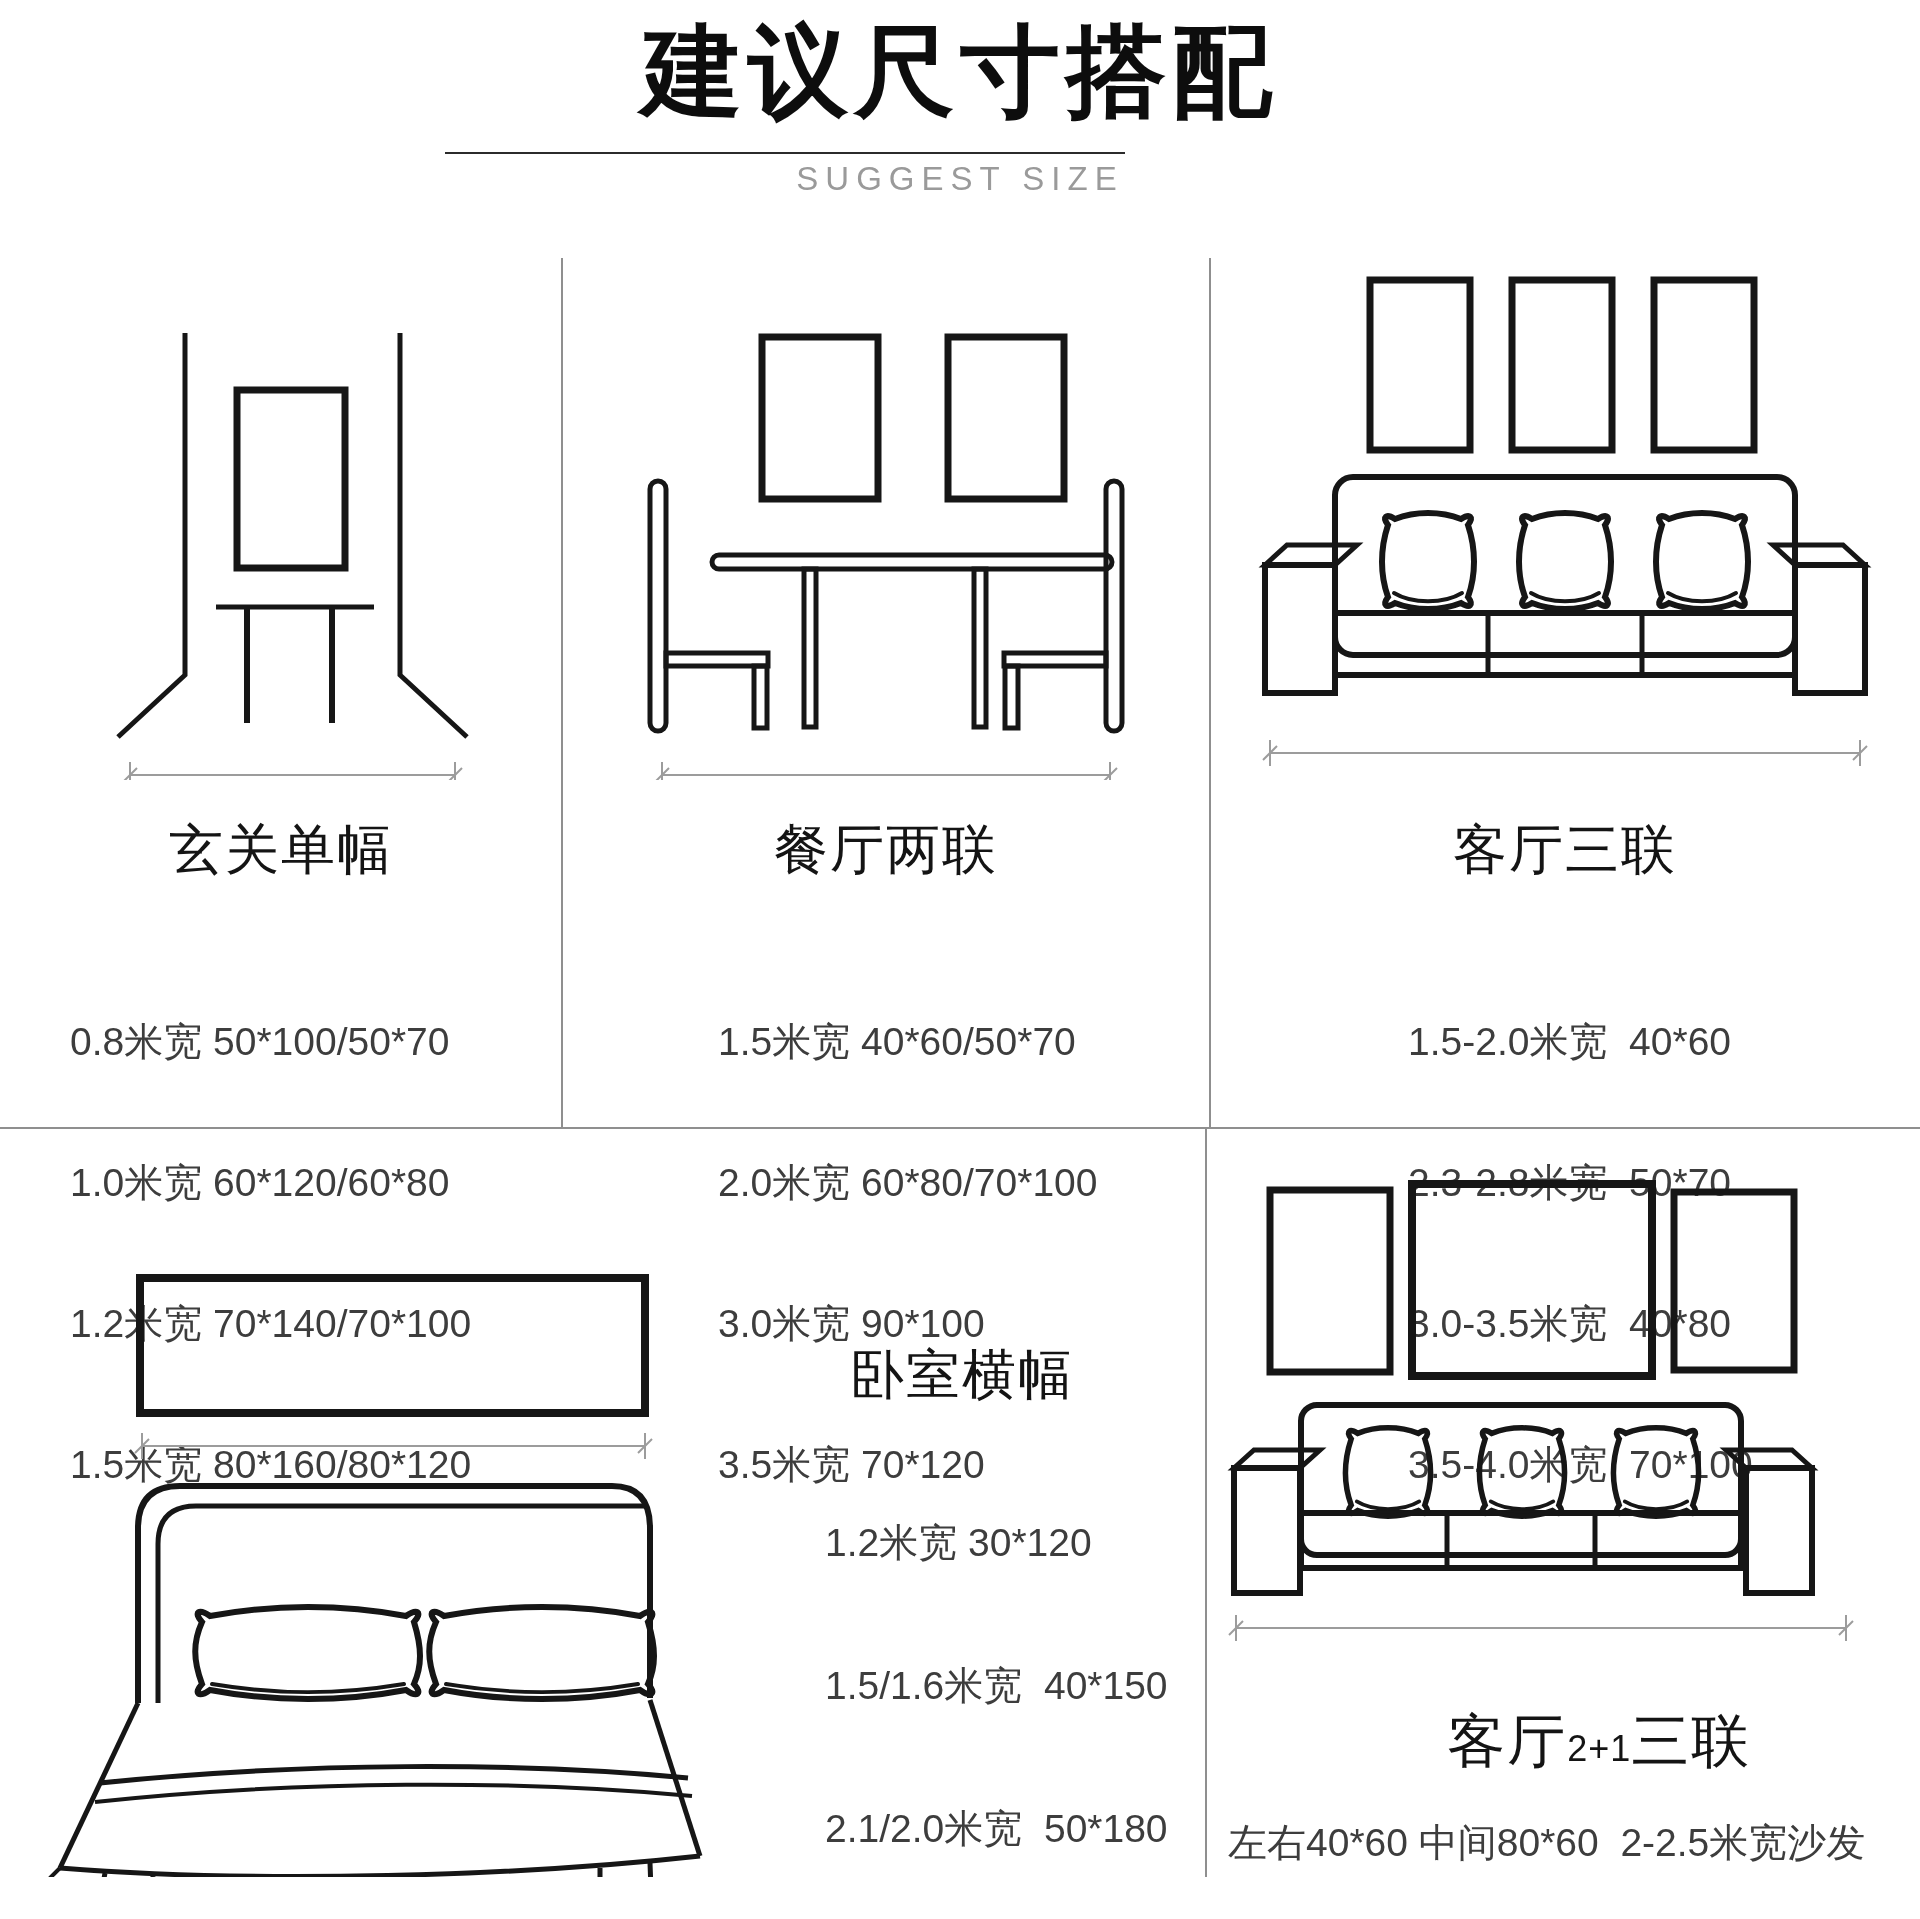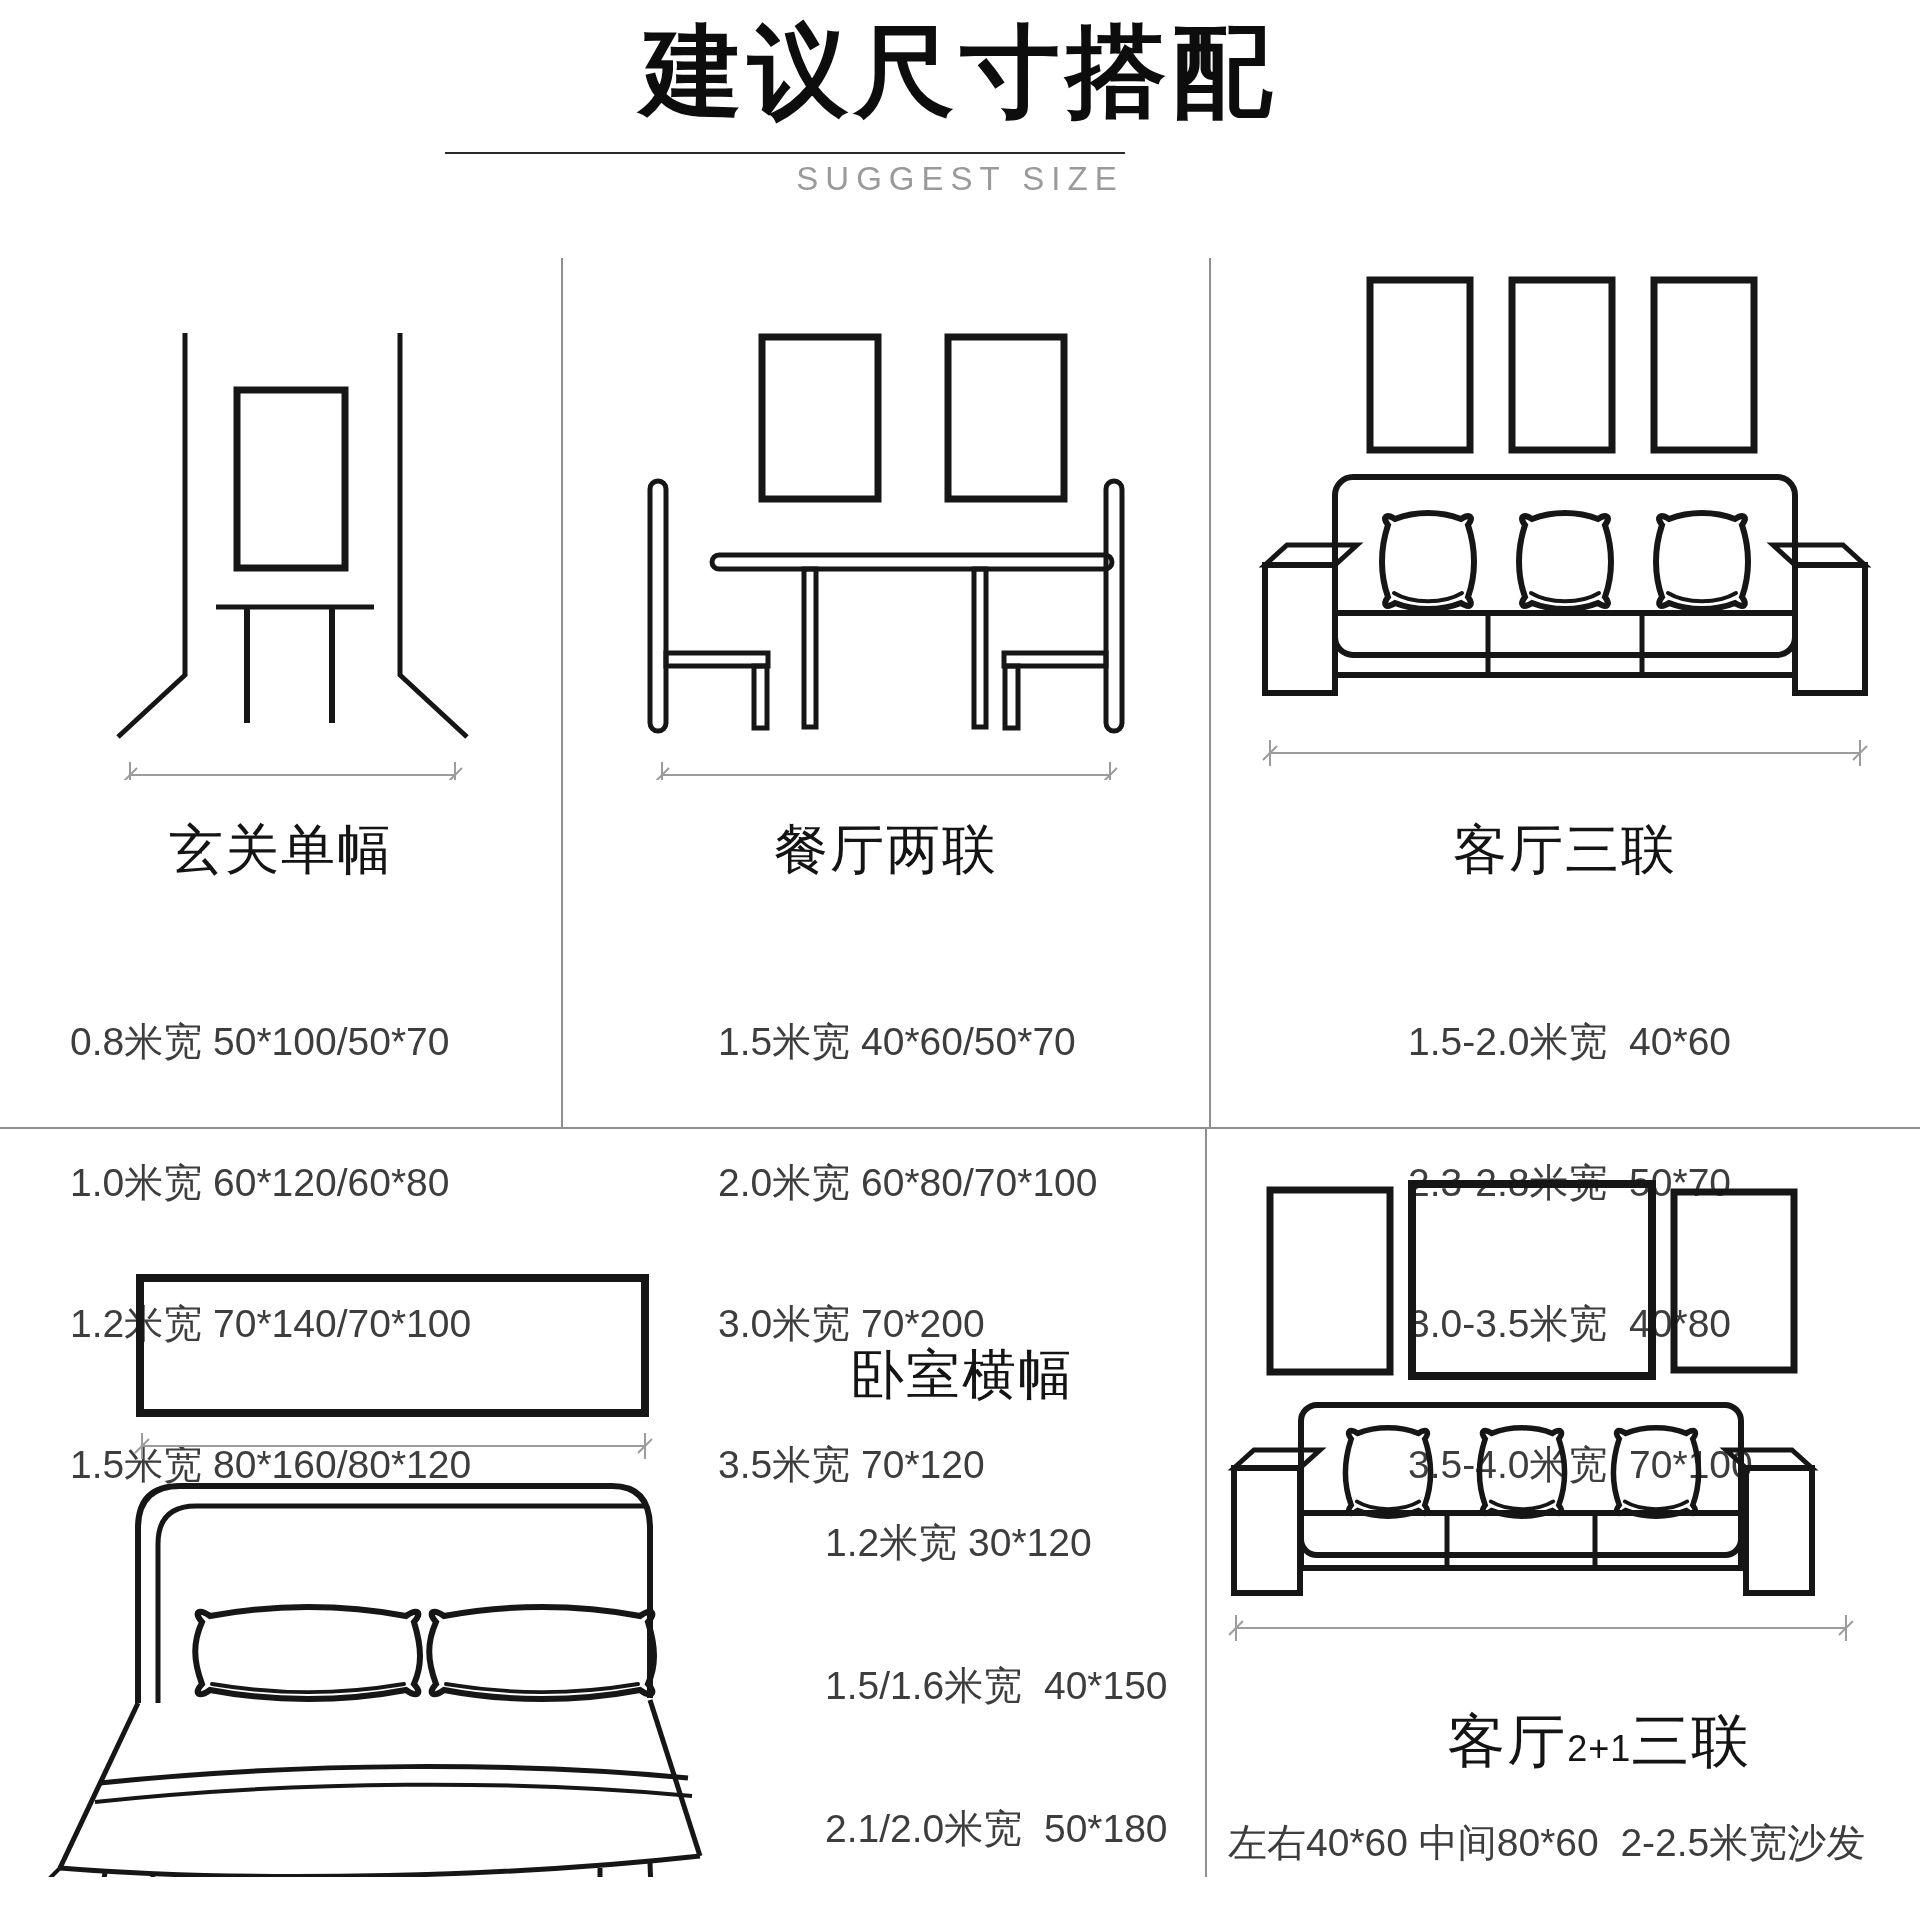--- a/index.html
+++ b/index.html
@@ -105,21 +105,21 @@
     <g stroke="#9c9c9c" stroke-width="2">
       <line x1="100" y1="520" x2="548" y2="520"></line>
       <use href="#dim-tick" x="100" y="520"></use>
       <use href="#dim-tick" x="548" y="520"></use>
     </g>
   </svg>
   <div class="abs sec-label" style="left:562px;top:818px;width:648px;">餐厅两联</div>
   <div class="abs sizes" style="left:718px;top:924px;">
     <div>1.5米宽 40*60/50*70</div>
     <div>2.0米宽 60*80/70*100</div>
-    <div>3.0米宽 70*200</div>
+    <div>3.0米宽 90*100</div>
     <div>3.5米宽 70*120</div>
   </div>
 
   <svg class="abs" style="left:1210px;top:255px;" width="710" height="525" viewBox="0 0 710 525">
     <g fill="none" stroke="#161616">
       <rect x="160" y="25" width="100" height="170" stroke-width="7"></rect>
       <rect x="302" y="25" width="100" height="170" stroke-width="7"></rect>
       <rect x="444" y="25" width="100" height="170" stroke-width="7"></rect>
 
       <rect x="125" y="222" width="460" height="178" rx="18" stroke-width="6"></rect>

